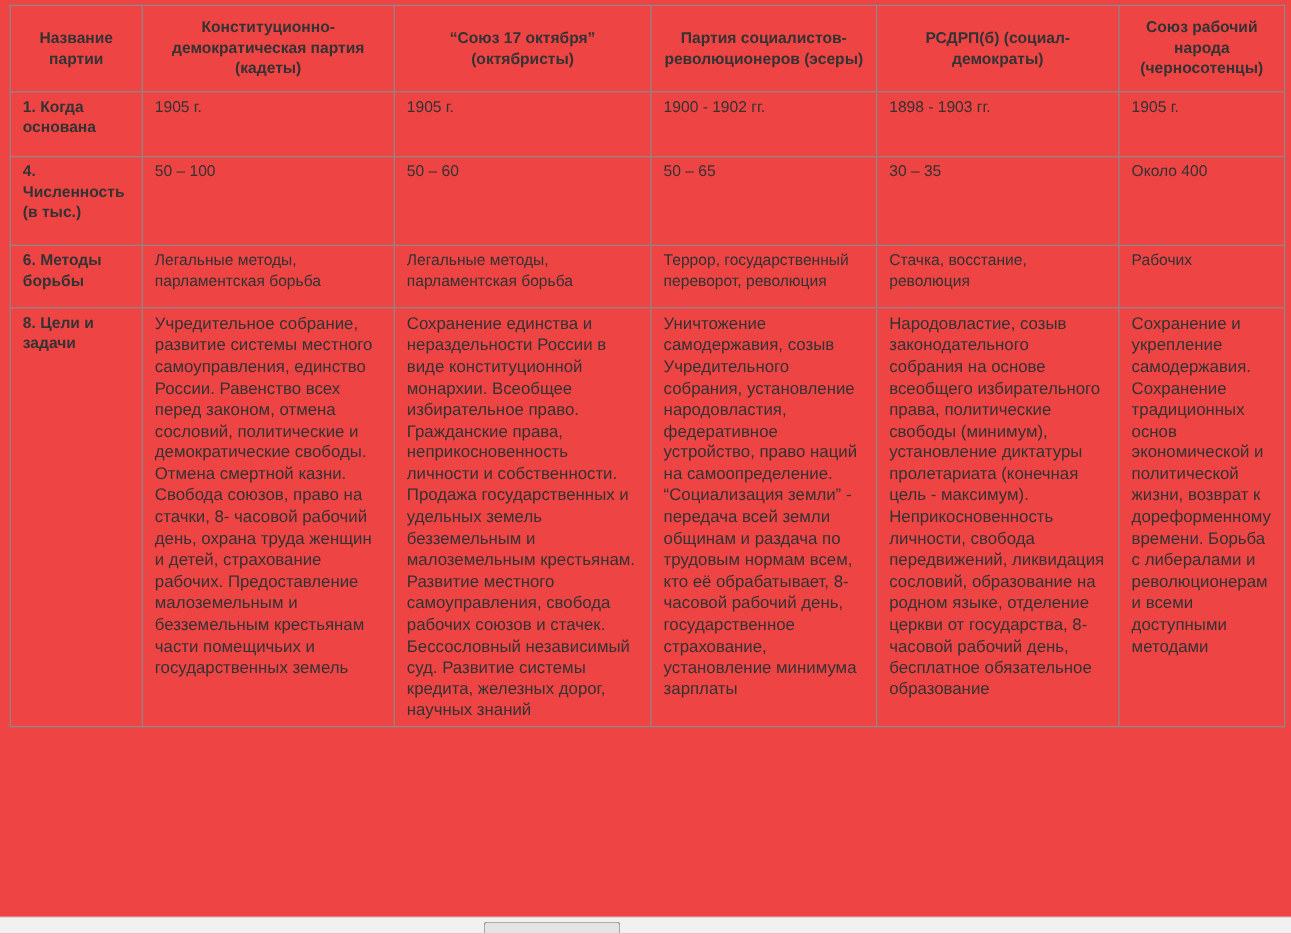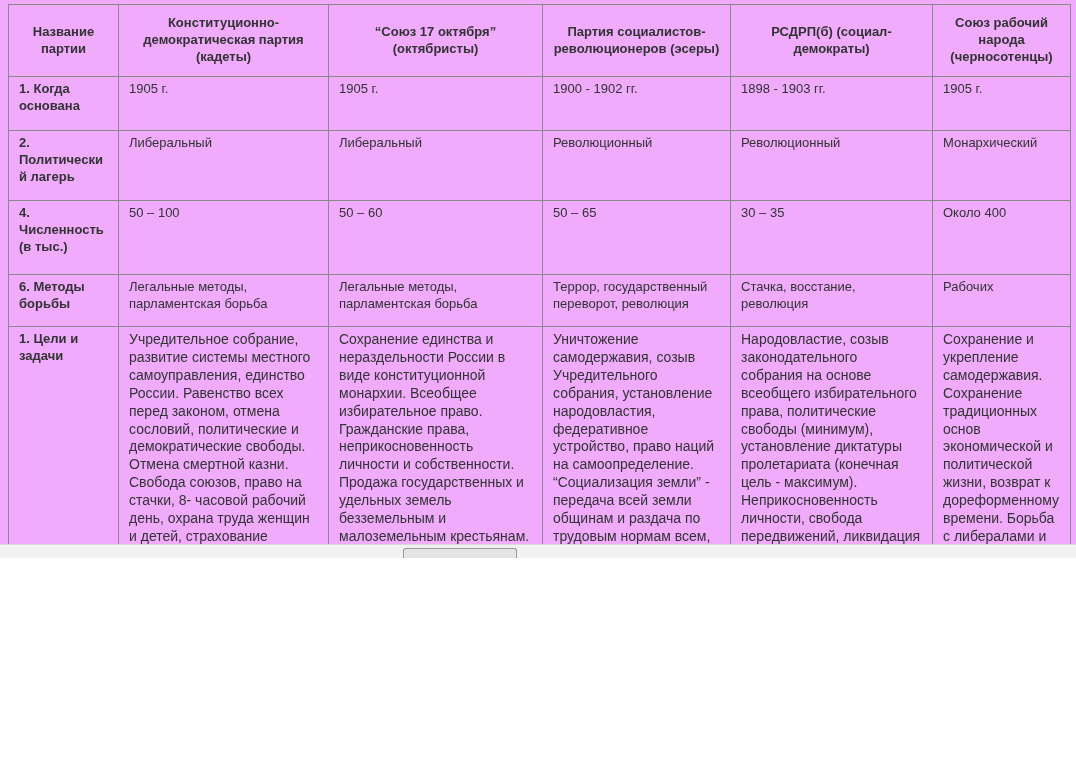--- a/index.html
+++ b/index.html
@@ -1,20 +1,20 @@
 <!DOCTYPE html>
 <html><head>
 <meta charset="utf-8">
 <style>
   html, body { margin: 0; padding: 0; background: #ffffff; }
   .page {
     position: relative;
     width: 1076px;
-    height: 558px;
-    background: #f0abfc;
+    height: 778px;
+    background: #ef4444;
     font-family: "Liberation Sans", sans-serif;
     color: #333333;
     overflow: hidden;
   }
   table.parties {
     border-collapse: collapse;
     table-layout: fixed;
     width: 1062px;
     margin: 4px 0 0 8px;
     font-size: 13px;
@@ -89,46 +89,38 @@
     </thead>
     <tbody>
       <tr style="height:54px">
         <th>1. Когда основана</th>
         <td class="center">1905 г.</td>
         <td class="center">1905 г.</td>
         <td class="center">1900 - 1902 гг.</td>
         <td class="center">1898 - 1903 гг.</td>
         <td class="center">1905 г.</td>
       </tr>
-      <tr style="height:70px">
-        <th>2. Политический лагерь</th>
-        <td class="center">Либеральный</td>
-        <td class="center">Либеральный</td>
-        <td class="center">Революционный</td>
-        <td class="center">Революционный</td>
-        <td class="center">Монархический</td>
-      </tr>
       <tr style="height:74px">
         <th>4. Численность (в тыс.)</th>
         <td class="center">50 – 100</td>
         <td class="center">50 – 60</td>
         <td class="center">50 – 65</td>
         <td class="center">30 – 35</td>
         <td class="center">Около 400</td>
       </tr>
       <tr style="height:52px">
         <th>6. Методы борьбы</th>
         <td>Легальные методы, парламентская борьба</td>
         <td>Легальные методы, парламентская борьба</td>
         <td>Террор, государственный переворот, революция</td>
         <td>Стачка, восстание, революция</td>
         <td>Рабочих</td>
       </tr>
       <tr style="height:334px" class="r-goals">
-        <th>1. Цели и задачи</th>
+        <th>8. Цели и задачи</th>
         <td>Учредительное собрание, развитие системы местного самоуправления, единство России. Равенство всех перед законом, отмена сословий, политические и демократические свободы. Отмена смертной казни. Свобода союзов, право на стачки, 8- часовой рабочий день, охрана труда женщин и детей, страхование рабочих. Предоставление малоземельным и безземельным крестьянам части помещичьих и государственных земель</td>
         <td>Сохранение единства и нераздельности России в виде конституционной монархии. Всеобщее избирательное право. Гражданские права, неприкосновенность личности и собственности. Продажа государственных и удельных земель безземельным и малоземельным крестьянам. Развитие местного самоуправления, свобода рабочих союзов и стачек. Бессословный независимый суд. Развитие системы кредита, железных дорог, научных знаний</td>
         <td>Уничтожение самодержавия, созыв Учредительного собрания, установление народовластия, федеративное устройство, право наций на самоопределение. “Социализация земли” - передача всей земли общинам и раздача по трудовым нормам всем, кто её обрабатывает, 8-часовой рабочий день, государственное страхование, установление минимума зарплаты</td>
         <td>Народовластие, созыв законодательного собрания на основе всеобщего избирательного права, политические свободы (минимум), установление диктатуры пролетариата (конечная цель - максимум). Неприкосновенность личности, свобода передвижений, ликвидация сословий, образование на родном языке, отделение церкви от государства, 8-часовой рабочий день, бесплатное обязательное образование</td>
         <td>Сохранение и укрепление самодержавия. Сохранение традиционных основ экономической и политической жизни, возврат к дореформенному времени. Борьба с либералами и революционерами всеми доступными методами</td>
       </tr>
     </tbody>
   </table>
 
   <div class="footer-strip"></div>

